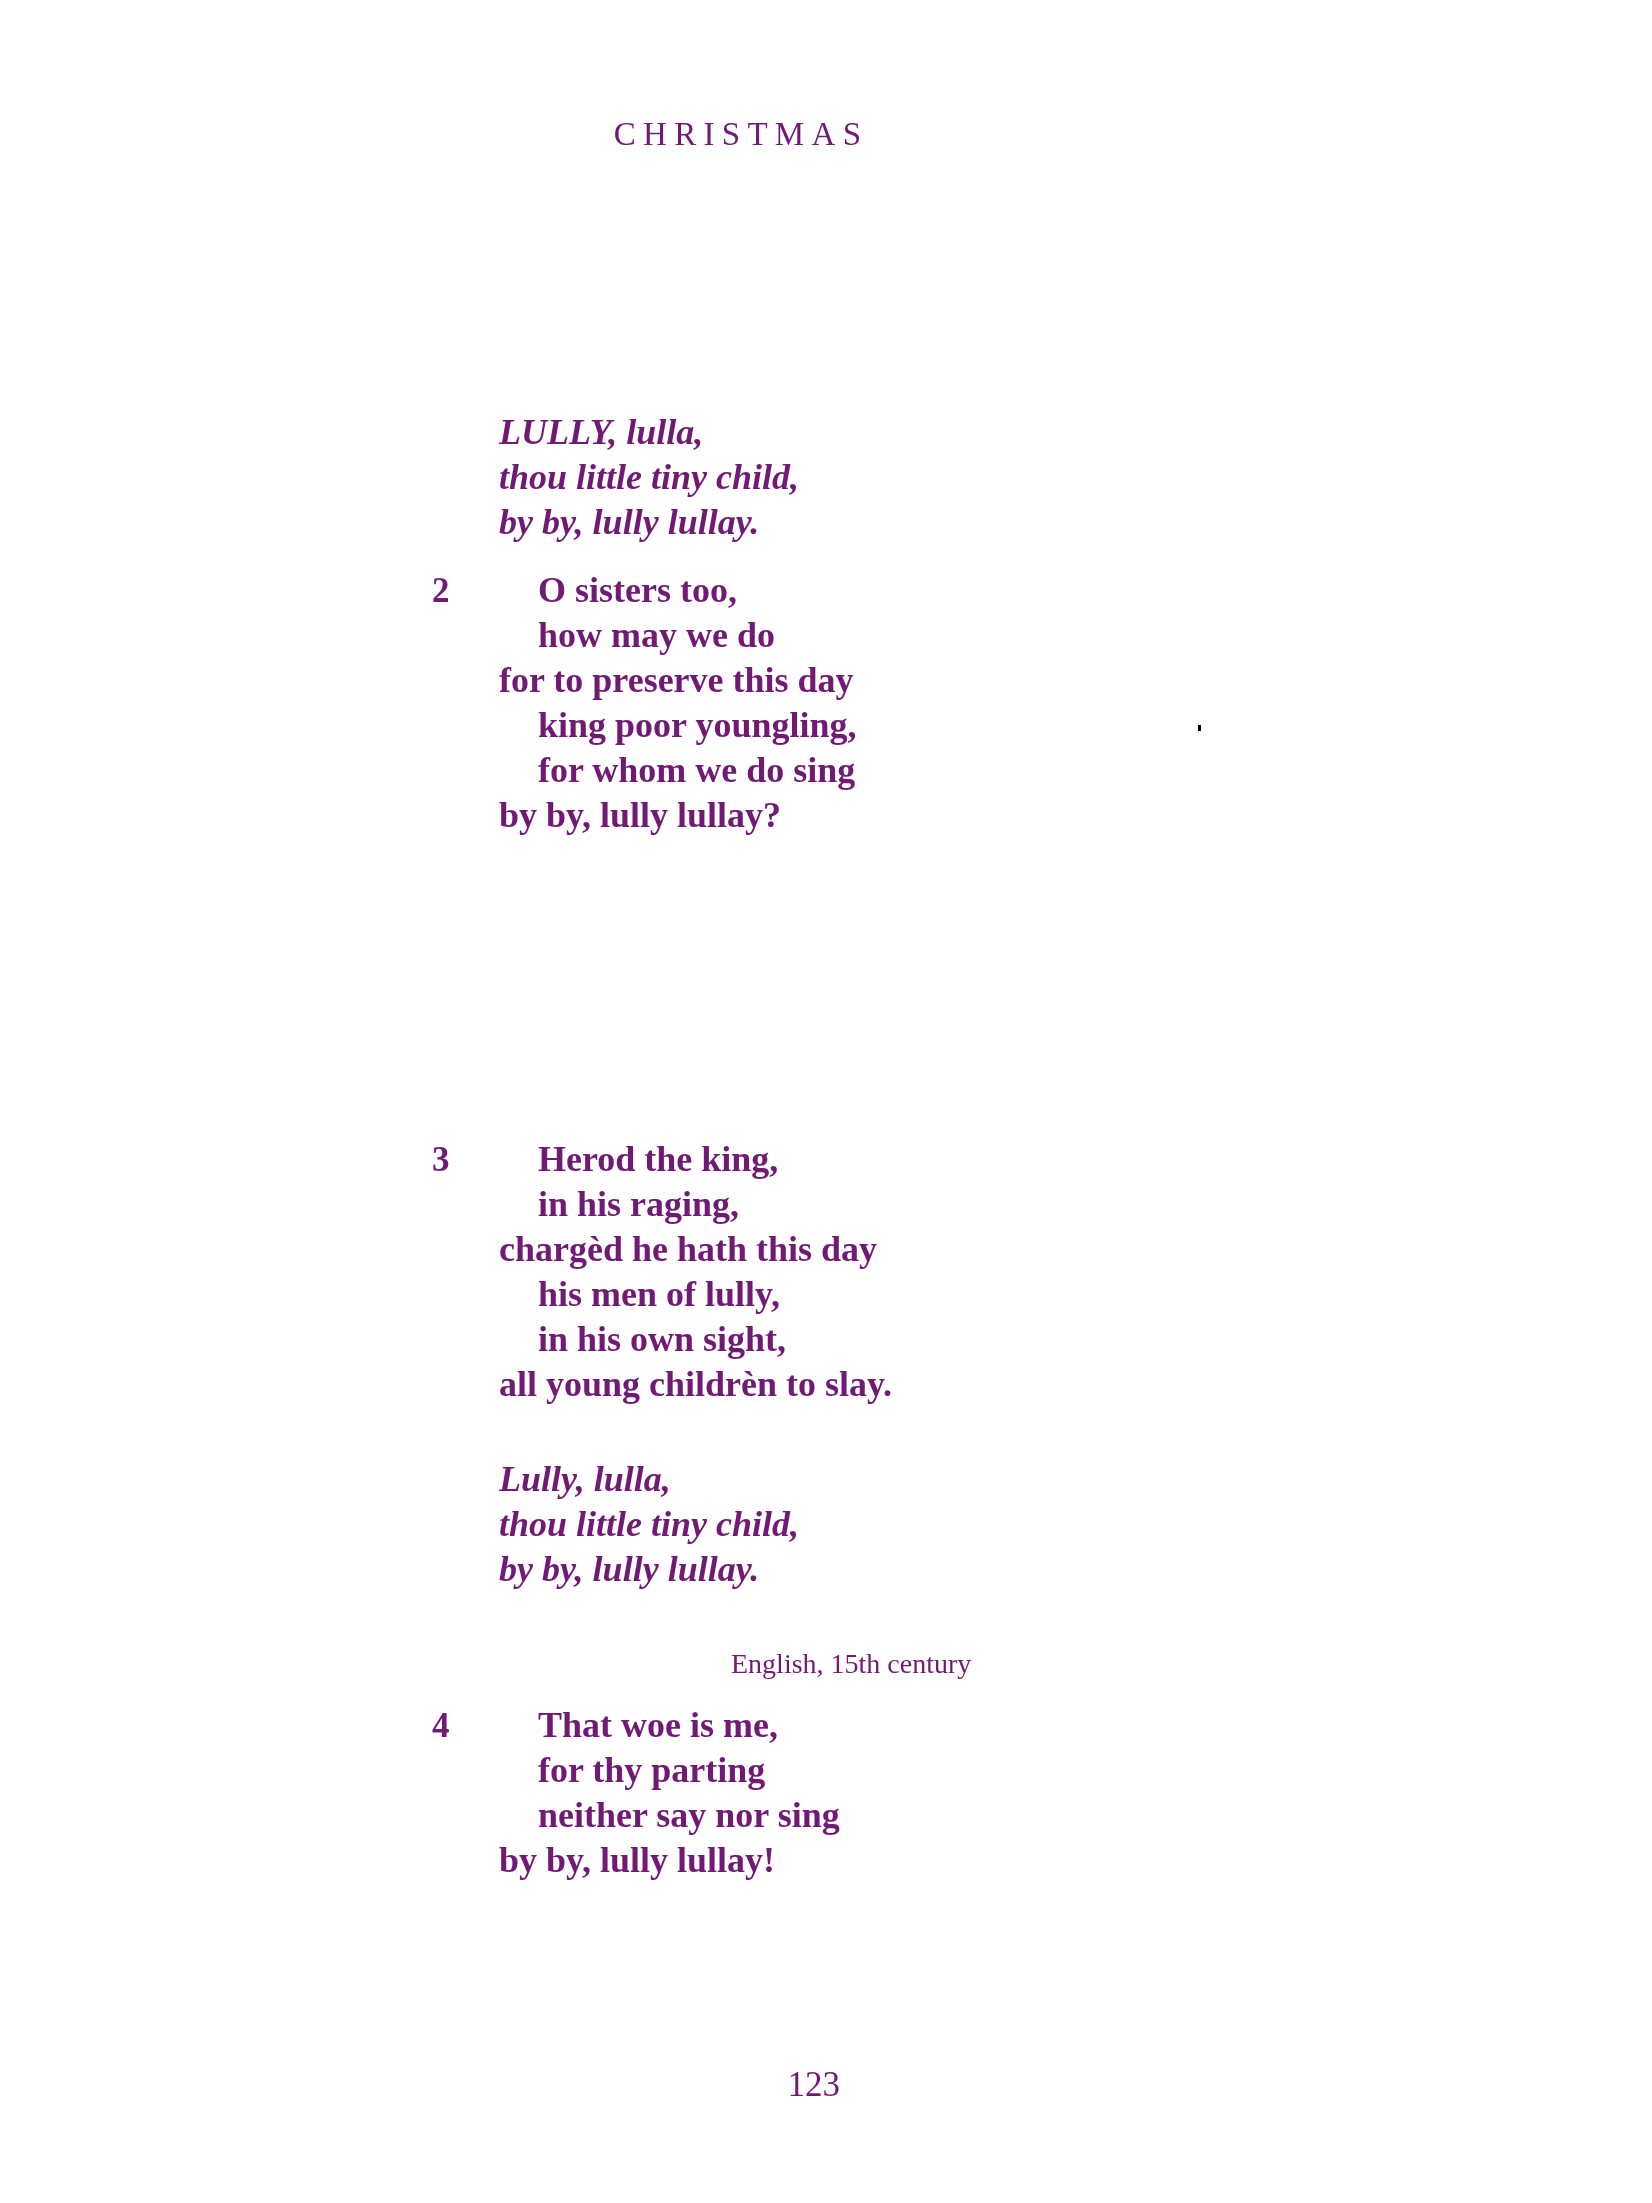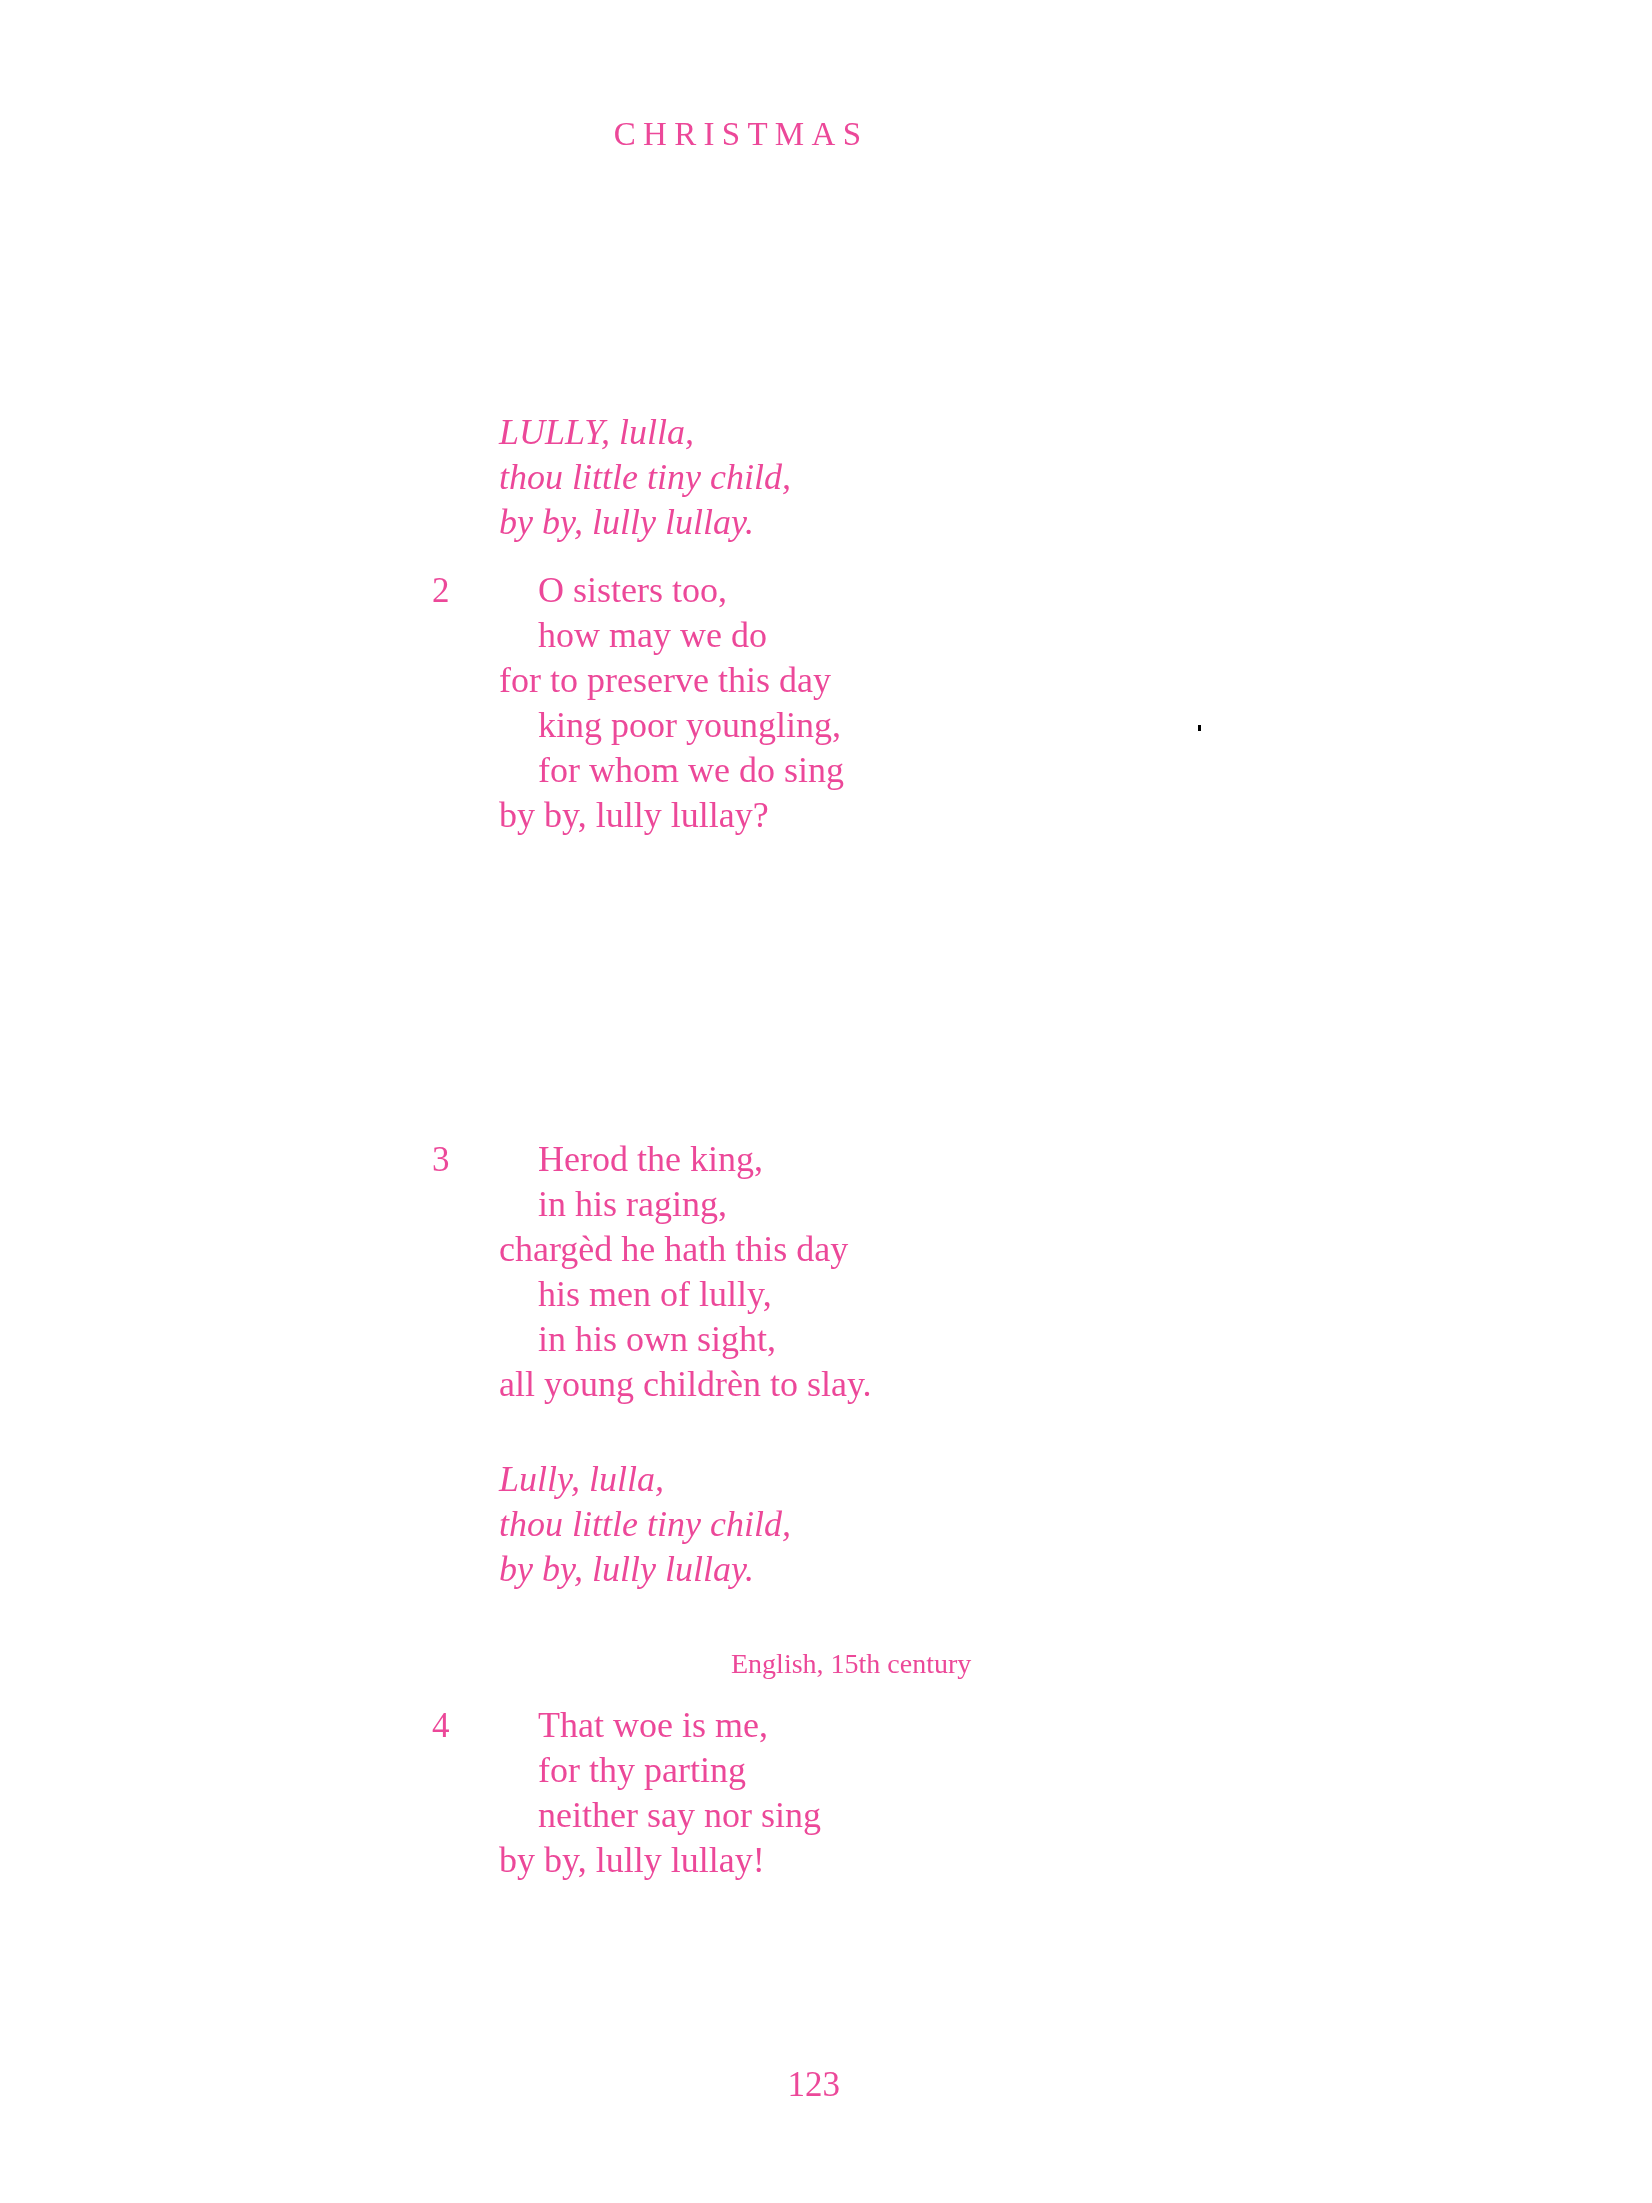--- a/index.html
+++ b/index.html
@@ -5,39 +5,40 @@
   html, body {
     margin: 0;
     padding: 0;
     background: #ffffff;
   }
   .page {
     position: relative;
     width: 1653px;
     height: 2204px;
     background: #ffffff;
-    color: #ec4899;
+    color: #701a75;
     font-family: "Liberation Serif", serif;
     overflow: hidden;
   }
   .running-header {
     position: absolute;
     top: 116px;
     left: 0;
     width: 1482px;
     text-align: center;
     font-size: 33px;
     line-height: 37px;
     letter-spacing: 7.3px;
   }
   .poem {
     position: absolute;
     left: 432px;
     top: 0;
     width: 735px;
+    font-weight: bold;
   }
   .stanza {
     position: absolute;
     left: 0;
   }
   .line {
     font-size: 36px;
     line-height: 45px;
     white-space: nowrap;
     padding-left: 67px;

